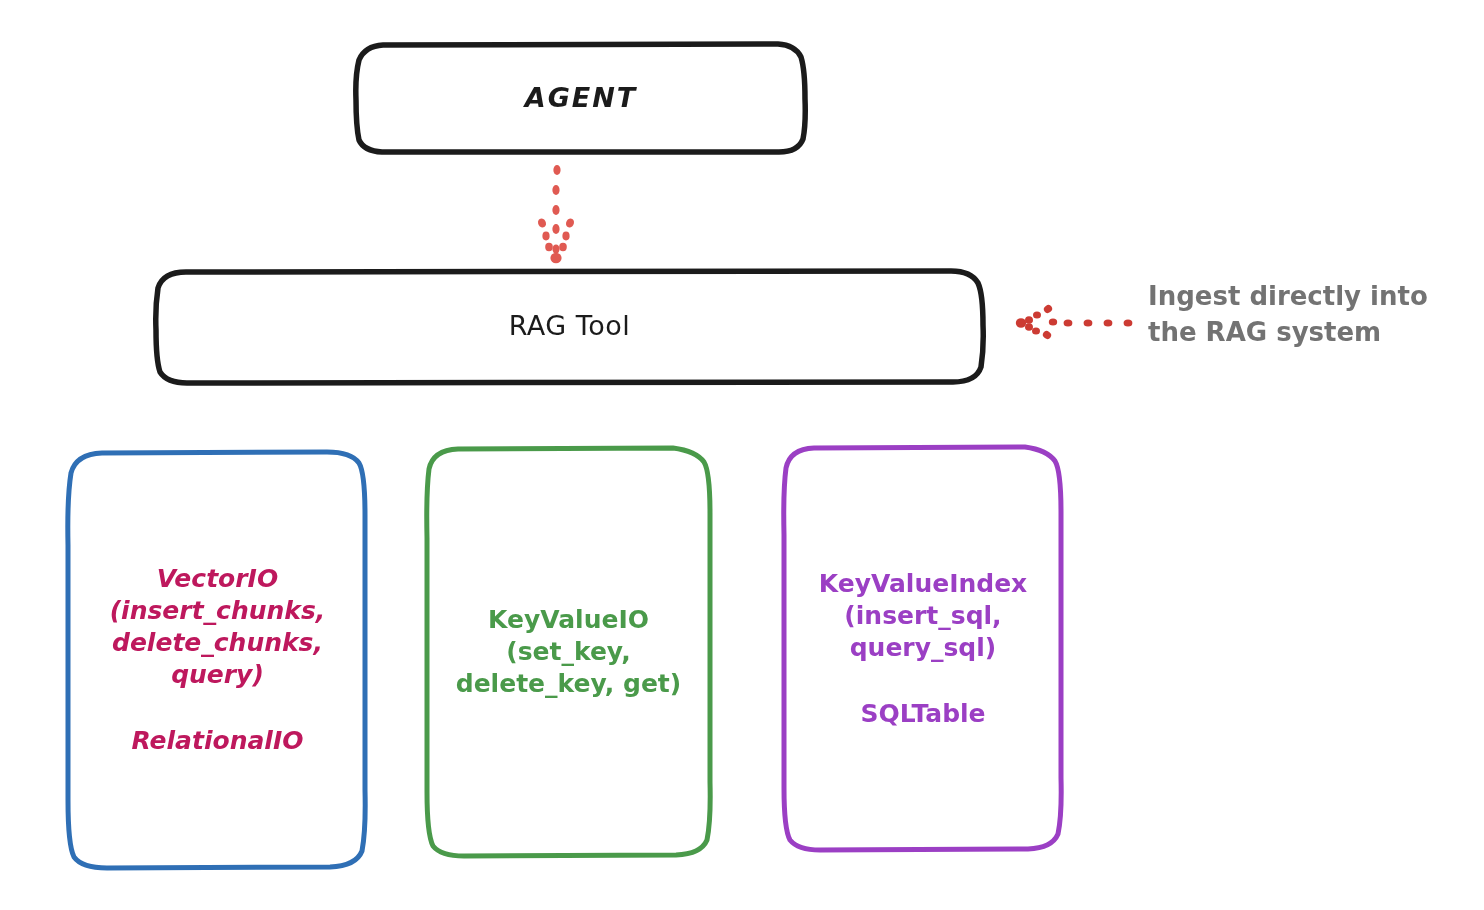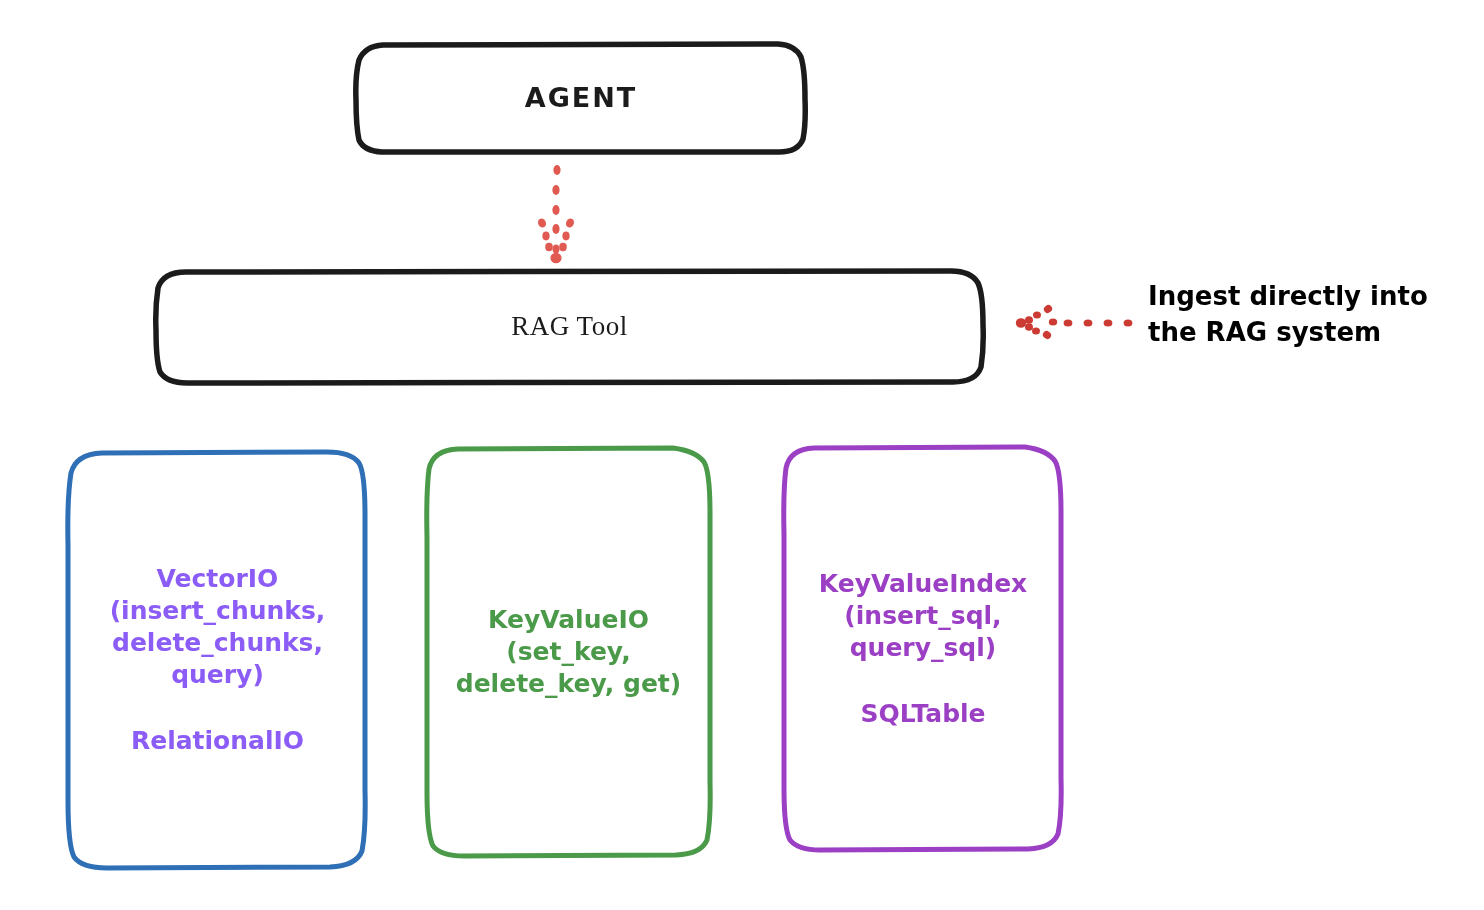--- a/index.html
+++ b/index.html
@@ -27,65 +27,66 @@
     white-space: pre-line;
     pointer-events: none;
     font-family: "DejaVu Sans", sans-serif;
   }
   
   #agent-label {
     left: 357px; top: 44px;
     width: 448px; height: 108px;
     display: flex; align-items: center; justify-content: center;
     font-size: 27px;
+    font-style: italic;
     font-weight: 600;
     letter-spacing: 2px;
     color: #1b1b1b;
   }
   
   #ragtool-label {
     left: 156px; top: 270px;
     width: 827px; height: 113px;
     display: flex; align-items: center; justify-content: center;
     font-size: 27px;
     font-weight: 500;
     letter-spacing: 0.5px;
     color: #1b1b1b;
-    font-family: Liberation Serif, serif;
   }
   .store-label {
     display: flex;
     flex-direction: column;
     align-items: center;
     justify-content: center;
     font-size: 25px;
     font-weight: 600;
   }
   .store-api { white-space: pre-line; }
   .store-index { margin-top: 34px; }
   #vector-label {
     left: 70px; top: 452px;
     width: 295px; height: 416px;
-    color: #8b5cf6;
+    color: #be185d;
+    font-style: italic;
   }
   #kv-label {
     left: 427px; top: 448px;
     width: 283px; height: 407px;
     color: #4a9a4a;
   }
   #rel-label {
     left: 784px; top: 447px;
     width: 278px; height: 403px;
     color: #9b3fc4;
   }
   #annotation {
     position: absolute;
     left: 1148px; top: 279px;
     width: 330px;
-    color: #000000;
+    color: #737373;
     font-size: 26px;
     font-weight: 600;
     line-height: 1.38;
     white-space: pre-line;
     text-align: left;
   }
 </style>
 </head>
 <body>
 

